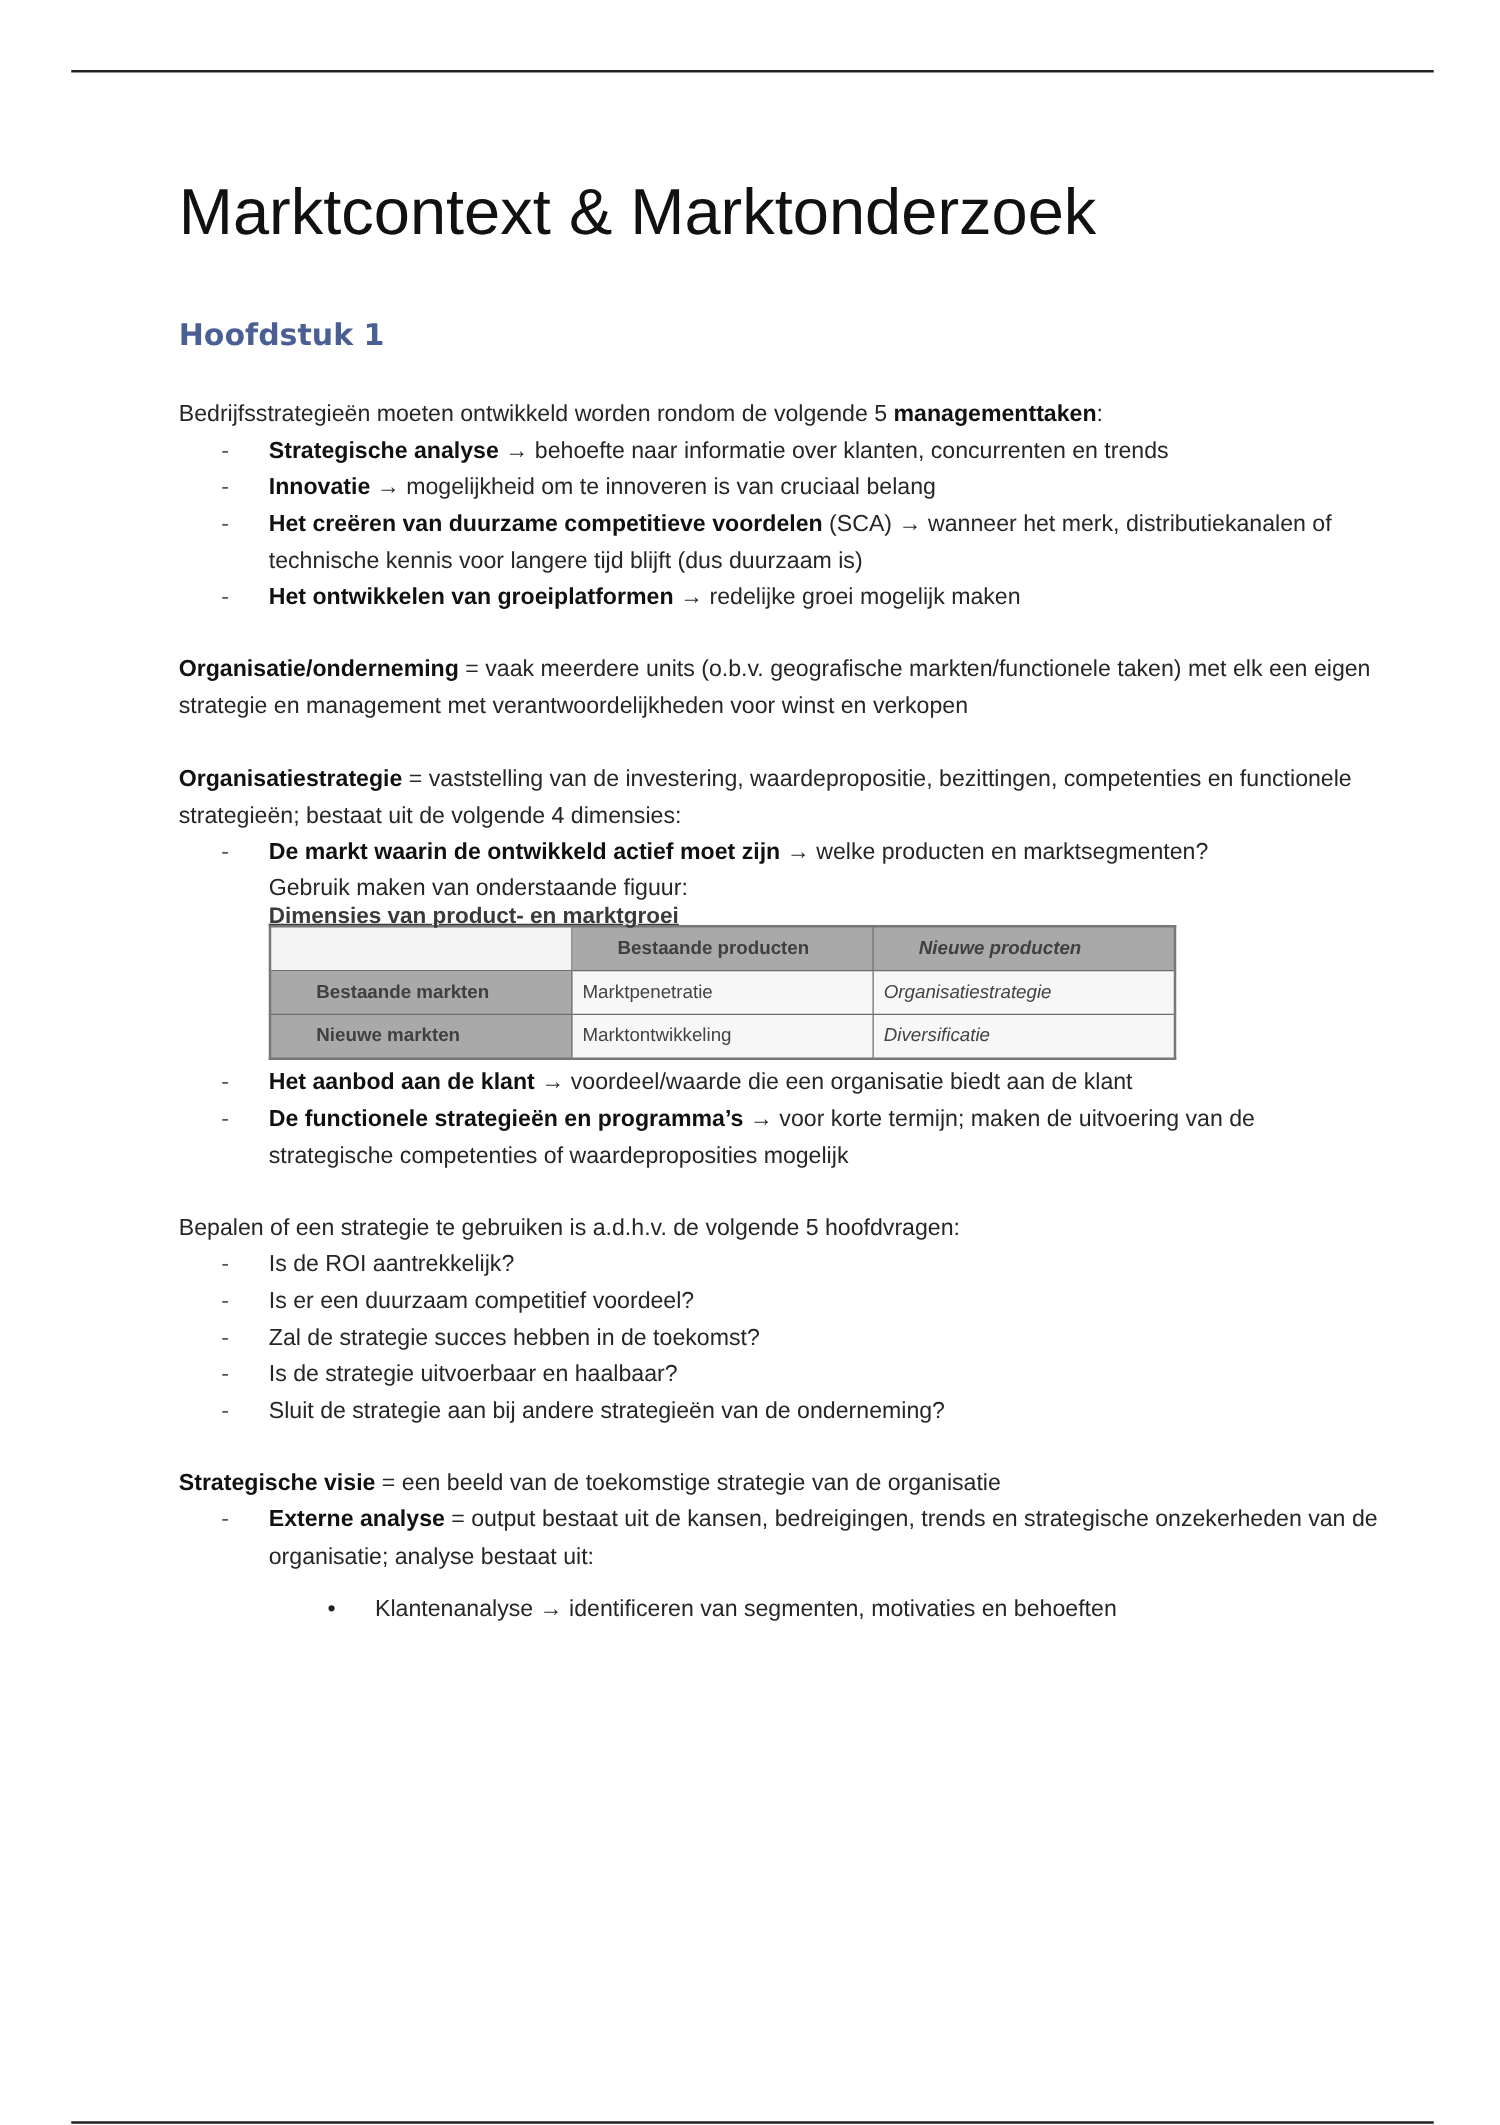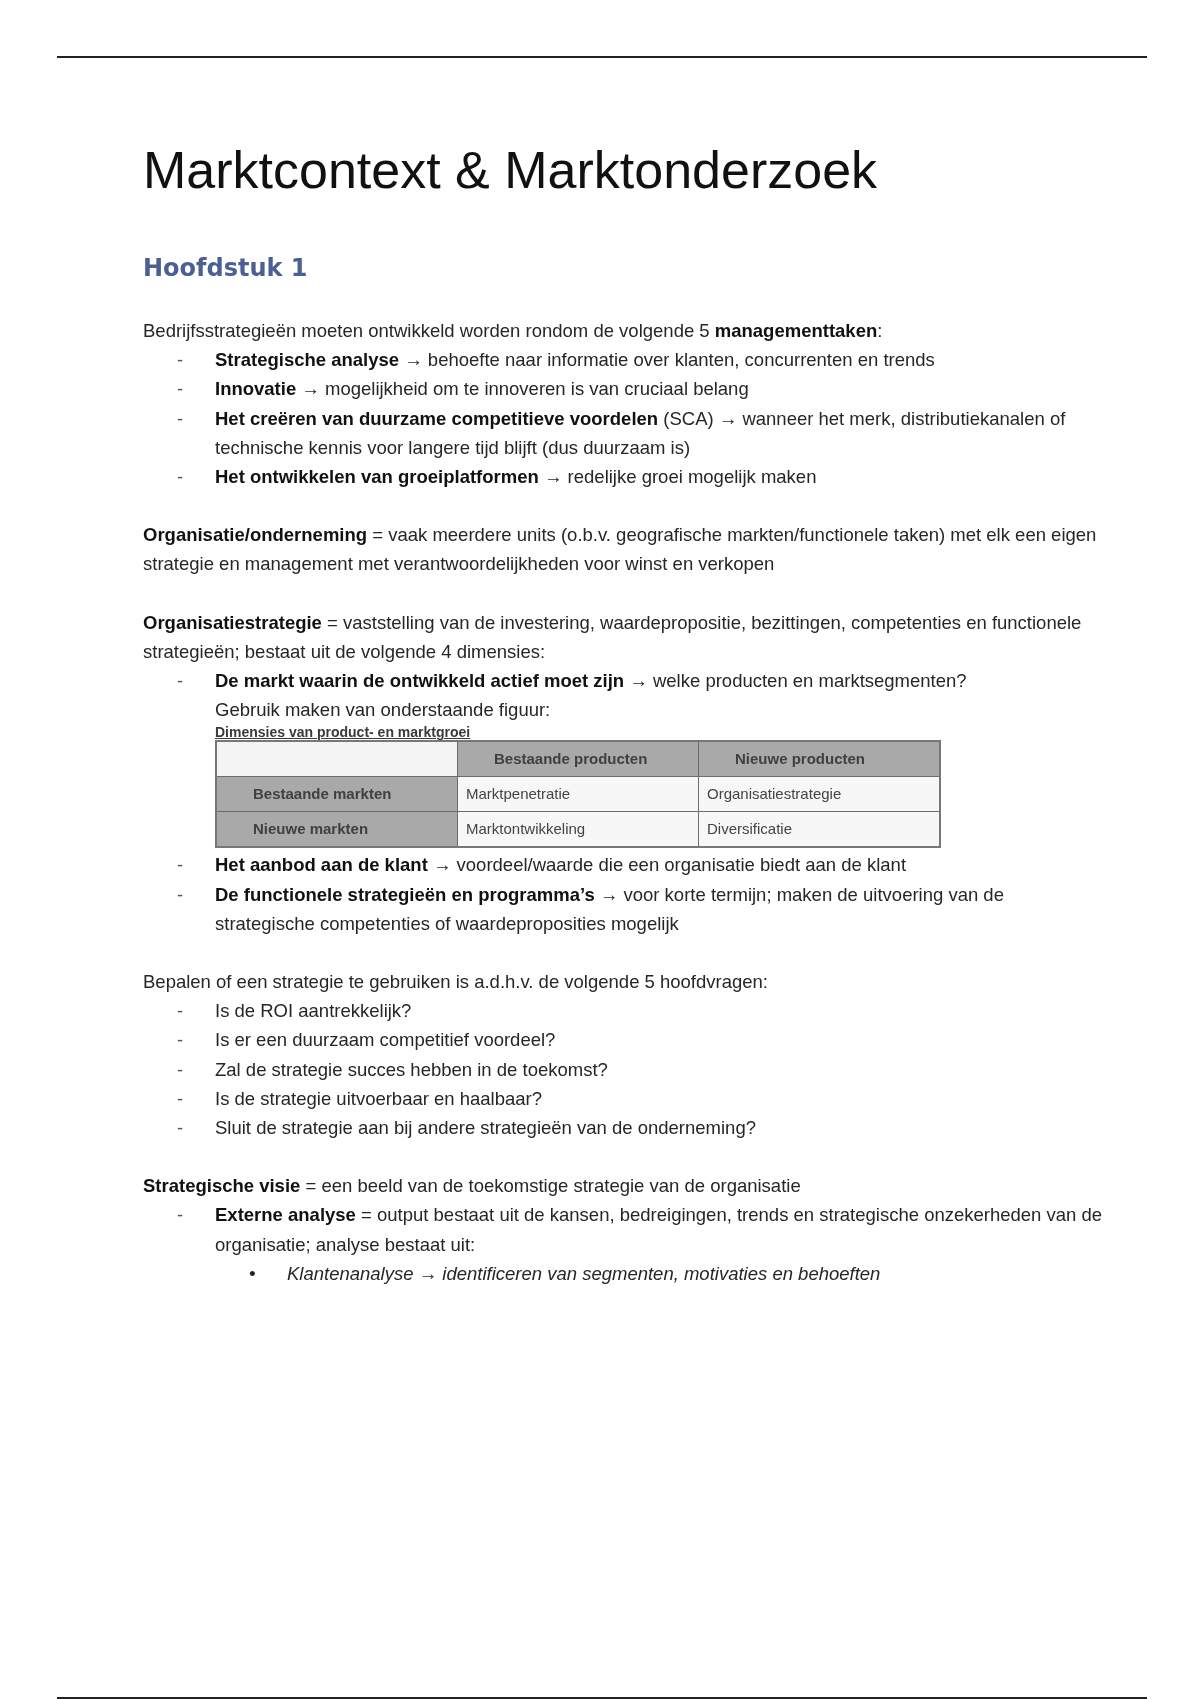--- a/index.html
+++ b/index.html
@@ -9,30 +9,30 @@
   .rule.bottom { top: 1697px; }
   .page { position: absolute; left: 143px; top: 0; width: 960px; font-family: "Liberation Sans", sans-serif; }
   .title { position: absolute; top: 140px; left: 0; font-family: Liberation Sans, sans-serif; font-size: 52px; font-weight: normal; color: #111; margin: 0; letter-spacing: 0px; white-space: nowrap; }
   .h1 { position: absolute; top: 254px; left: 0; font-family: "DejaVu Sans", sans-serif; font-size: 24px; color: #4a5f94; margin: 0; }
   .body { position: absolute; top: 316px; left: 0; width: 960px; font-size: 18.5px; line-height: 29.2px; color: #262626; }
   .body p { margin: 0; }
   .gap { height: 29px; }
   ul.dash { list-style: none; margin: 0; padding: 0 0 0 72px; }
   ul.dash > li { position: relative; }
   ul.dash > li::before { content: "-"; position: absolute; left: -38px; top: 0; color: #555; }
-  ul.dot { list-style: none; margin: 0; padding: 0 0 0 72px; font-style: italic; }
+  ul.dot { list-style: none; margin: 13px; padding: 0 0 0 72px; }
   ul.dot > li { position: relative; }
   ul.dot > li::before { content: "\2022"; position: absolute; left: -38px; top: 0; color: #222; }
   b { font-weight: bold; color: #111; }
-  .fig-caption { font-size: 14px; line-height: 16px; font-weight: bold; color: #3a3a3a; text-decoration: underline; margin-top: 0; }
+  .fig-caption { font-size: 18px; line-height: 16px; font-weight: bold; color: #3a3a3a; text-decoration: underline; margin-top: 0; }
   table.matrix { border-collapse: collapse; font-size: 15px; margin: 0 0 2px 0; border: 2px solid #777; }
   table.matrix td { border: 1.5px solid #6d6d6d; height: 34px; padding: 0 8px; line-height: 18px; color: #444; }
   table.matrix td.c0 { width: 196px; }
   table.matrix td.c1 { width: 196px; }
-  table.matrix td.c2 { width: 196px; }
+  table.matrix td.c2 { width: 196px; font-style: italic; }
   table.matrix td.head { background: #a9a9a9; font-weight: bold; color: #404040; padding-left: 36px; }
   table.matrix td.blank { background: #f4f4f4; }
   table.matrix td.cell { background: #f7f7f7; }
 </style>
 </head>
 <body>
 
 <div class="rule top"></div>
 
 <div class="page">

